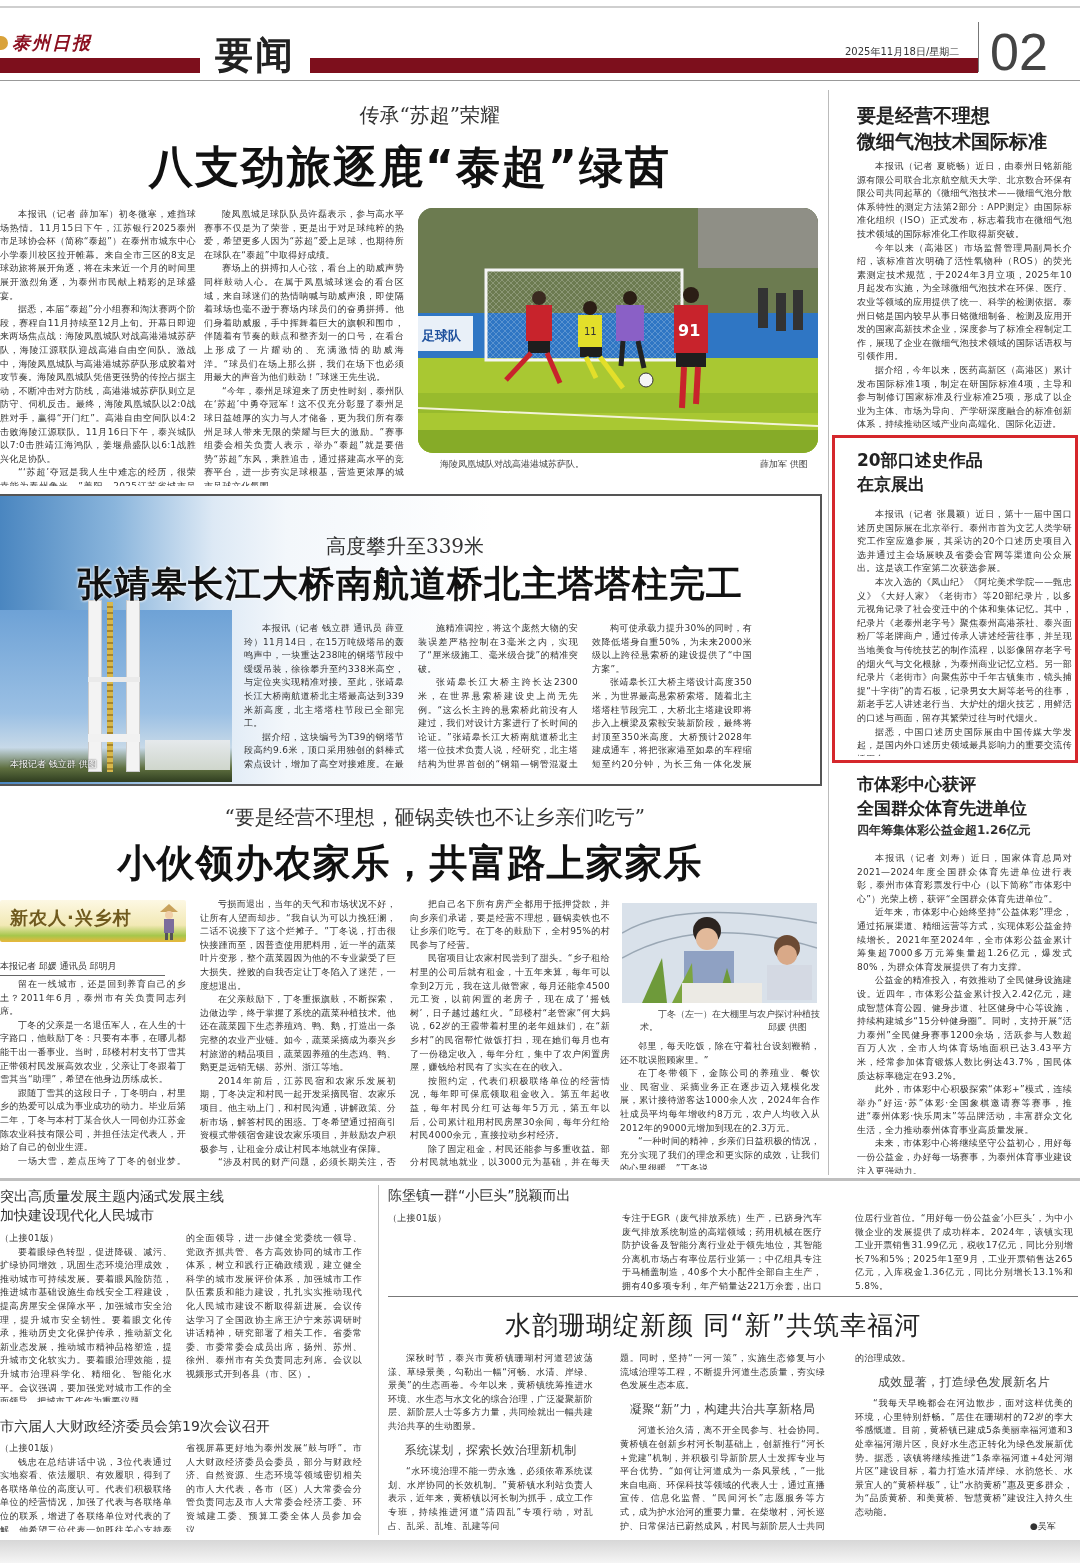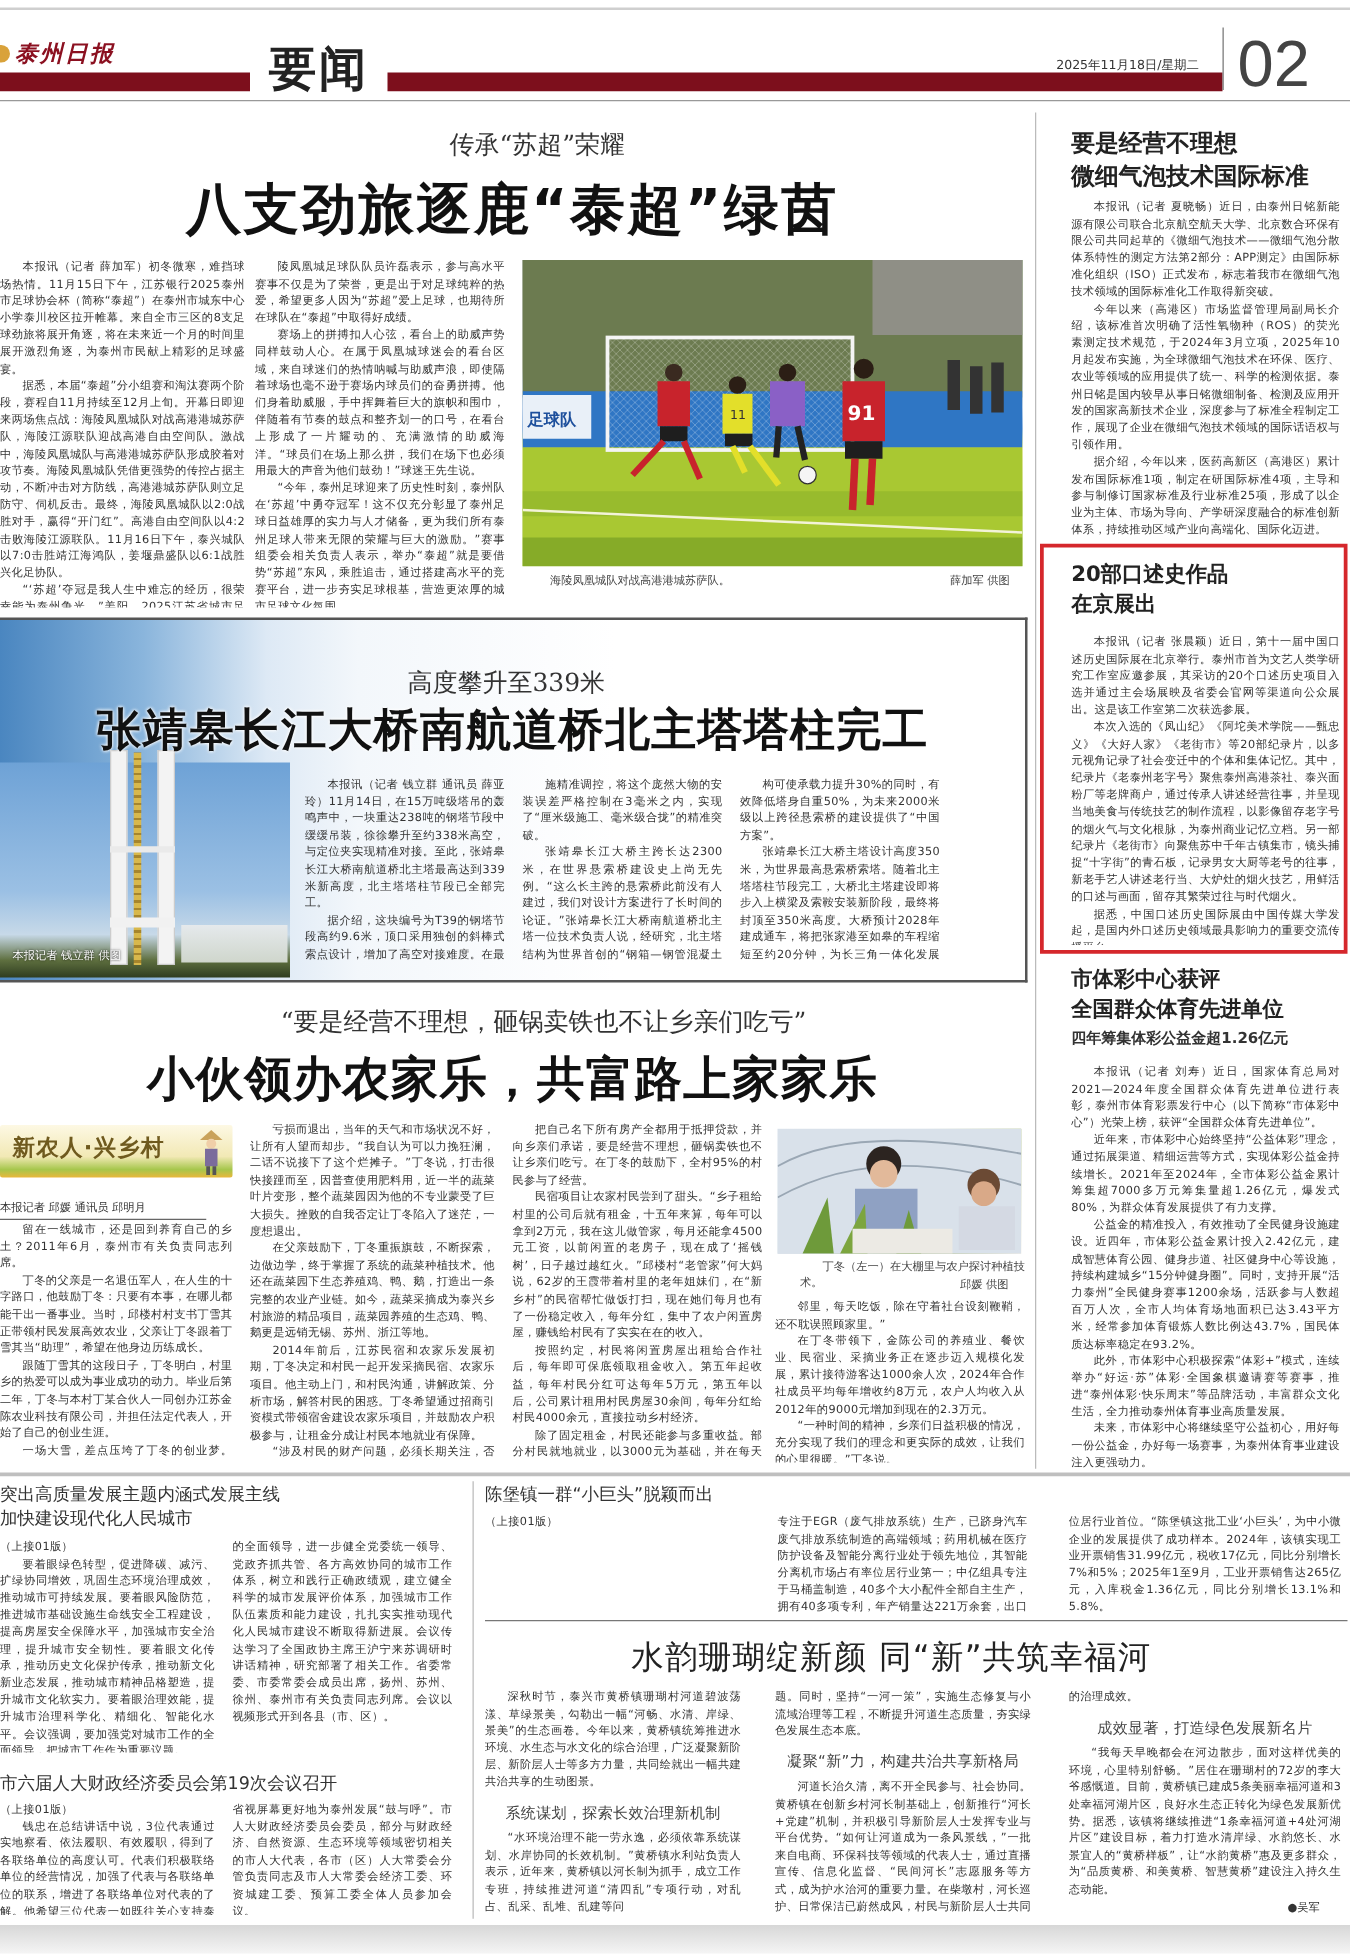--- a/index.html
+++ b/index.html
@@ -21,21 +21,21 @@
   .page-num { left: 990px; top: 22px; font-size: 52px; color: #444; font-family: "Liberation Sans", sans-serif; font-weight: 300; }
   .mast-bottom { left: 0; top: 80px; width: 1080px; height: 1px; background: #999; }
 
   
   .col-text { font-size: 9px; line-height: 13.6px; color: #333; text-align: justify; overflow: hidden; letter-spacing: 0.3px; }
   .col-text p { text-indent: 2em; }
 
   
   .kicker1 { left: 310px; top: 102px; width: 190px; text-align: right; font-size: 20px; color: #333; }
   .headline1 { left: 110px; top: 138px; width: 600px; text-align: center; font-size: 44px; font-weight: bold; letter-spacing: 2px; color: #111; }
-  .photo1 { left: 418px; top: 208px; width: 400px; height: 245px; overflow: hidden; background: linear-gradient(180deg, #5a6b48 0%, #6f7d56 35%, #8fb2d8 48%, #3a7fc9 55%, #c9d24a 62%, #a6c42d 80%, #8db32a 100%); }
+  .photo1 { left: 418px; top: 208px; width: 400px; height: 245px; overflow: hidden; background: linear-gradient(180deg, #5a6b48 0%, #6f7d56 35%, #8fb2d8 48%, #3a7fc9 55%, #c9d24a 62%, #a6c42d 80%, #8db32a 100%); border-radius: 15px; }
   .caption1 { left: 440px; top: 458px; font-size: 9px; color: #444; }
   .credit1 { left: 760px; top: 458px; font-size: 9px; color: #444; }
 
   
   .bridge-box { left: 0; top: 494px; width: 822px; height: 292px; border: 2px solid #555; border-left: none; background: linear-gradient(90deg, #4a86c0 0%, #8ab5dc 14%, #dde9f5 26%, #f3f7fb 35%, #ffffff 60%); overflow: hidden; }
   .bridge-kicker { left: 305px; top: 533px; width: 200px; text-align: center; font-size: 20px; color: #333; }
   .bridge-headline { left: 10px; top: 560px; width: 800px; text-align: center; font-size: 36px; font-weight: bold; color: #111; letter-spacing: 1px; text-shadow: 0 0 3px #fff, 0 0 3px #fff; }
   .bridge-photo { left: 0; top: 610px; width: 232px; height: 172px; background: linear-gradient(180deg, #6ea2d6 0%, #9bc0e4 60%, #c7d9e8 80%, #5e6f3f 92%, #2f3d20 100%); }
   .tower { position: absolute; bottom: 10px; width: 14px; background: #f3f3f3; border: 1px solid #ccc; }
   .crane { position: absolute; left: 107px; bottom: 10px; width: 6px; height: 170px; background: repeating-linear-gradient(180deg, #d8b84c 0 4px, #a6852c 4px 6px); }
@@ -207,21 +207,21 @@
 </div>
 <div class="abs col-text" style="left:200px;top:898px;width:196px;height:272px;">
   <p>亏损而退出，当年的天气和市场状况不好，让所有人望而却步。“我自认为可以力挽狂澜，二话不说接下了这个烂摊子。”丁冬说，打击很快接踵而至，因普查使用肥料用，近一半的蔬菜叶片变形，整个蔬菜园因为他的不专业蒙受了巨大损失。挫败的自我否定让丁冬陷入了迷茫，一度想退出。</p>
   <p>在父亲鼓励下，丁冬重振旗鼓，不断探索，边做边学，终于掌握了系统的蔬菜种植技术。他还在蔬菜园下生态养殖鸡、鸭、鹅，打造出一条完整的农业产业链。如今，蔬菜采摘成为泰兴乡村旅游的精品项目，蔬菜园养殖的生态鸡、鸭、鹅更是远销无锡、苏州、浙江等地。</p>
   <p>2014年前后，江苏民宿和农家乐发展初期，丁冬决定和村民一起开发采摘民宿、农家乐项目。他主动上门，和村民沟通，讲解政策、分析市场，解答村民的困惑。丁冬希望通过招商引资模式带领宿舍建设农家乐项目，并鼓励农户积极参与，让租金分成让村民本地就业有保障。</p>
   <p>“涉及村民的财产问题，必须长期关注，否则很可能导致村民顾虑。”丁冬说，他带头</p>
 </div>
 <div class="abs col-text" style="left:410px;top:898px;width:200px;height:272px;">
   <p>把自己名下所有房产全都用于抵押贷款，并向乡亲们承诺，要是经营不理想，砸锅卖铁也不让乡亲们吃亏。在丁冬的鼓励下，全村95%的村民参与了经营。</p>
   <p>民宿项目让农家村民尝到了甜头。“乡子租给村里的公司后就有租金，十五年来算，每年可以拿到2万元，我在这儿做管家，每月还能拿4500元工资，以前闲置的老房子，现在成了‘摇钱树’，日子越过越红火。”邱楼村“老管家”何大妈说，62岁的王霞带着村里的老年姐妹们，在“新乡村”的民宿帮忙做饭打扫，现在她们每月也有了一份稳定收入，每年分红，集中了农户闲置房屋，赚钱给村民有了实实在在的收入。</p>
-  <p>按照约定，村民将闲置房屋出租给合作社后，每年即可保底领取租金收入。第五年起收益，每年村民分红可达每年5万元，第五年以后，公司累计租用村民房屋30余间，每年分红给村民4000余元，直接拉动乡村经济。</p>
+  <p>按照约定，代表们积极联络单位的经营情况，每年即可保底领取租金收入。第五年起收益，每年村民分红可达每年5万元，第五年以后，公司累计租用村民房屋30余间，每年分红给村民4000余元，直接拉动乡村经济。</p>
   <p>除了固定租金，村民还能参与多重收益。部分村民就地就业，以3000元为基础，并在每天3500至4000元之间。69岁的老丁冬在农家乐中负责厨房管理和保洁，“不仅赚了钱，还每日有了好的生活。”</p>
 </div>
 
 <div class="abs photo3">
   <svg width="195" height="100" viewBox="0 0 195 100">
     <rect width="195" height="100" fill="#d9e1ea"></rect>
     <path d="M0 30 Q60 -5 195 20" stroke="#9aa7b4" stroke-width="1.5" fill="none"></path>
     <path d="M0 55 Q80 10 195 45" stroke="#9aa7b4" stroke-width="1.5" fill="none"></path>
     <circle cx="85" cy="28" r="14" fill="#2c2420"></circle>
     <circle cx="85" cy="36" r="11" fill="#e2b99a"></circle>
@@ -304,21 +304,21 @@
 </div>
 
 <div class="abs b-head3">陈堡镇一群“小巨头”脱颖而出</div>
 <div class="abs col-text" style="left:388px;top:1212px;width:200px;height:80px;">
   <div>（上接01版）</div>
 </div>
 <div class="abs col-text" style="left:622px;top:1212px;width:200px;height:80px;">
   <p style="text-indent:0">专注于EGR（废气排放系统）生产，已跻身汽车废气排放系统制造的高端领域；药用机械在医疗防护设备及智能分离行业处于领先地位，其智能分离机市场占有率位居行业第一；中亿组具专注于马桶盖制造，40多个大小配件全部自主生产，拥有40多项专利，年产销量达221万余套，出口量</p>
 </div>
 <div class="abs col-text" style="left:855px;top:1212px;width:218px;height:80px;">
-  <p style="text-indent:0">位居行业首位。“陈堡镇这批工业‘小巨头’，为中小微企业的发展提供了成功样本。2024年，该镇实现工业开票销售31.99亿元，税收17亿元，同比分别增长7%和5%；2025年1至9月，工业开票销售达265亿元，入库税金1.36亿元，同比分别增长13.1%和5.8%。</p>
+  <p style="text-indent:0">位居行业首位。“用好每一份公益金‘小巨头’，为中小微企业的发展提供了成功样本。2024年，该镇实现工业开票销售31.99亿元，税收17亿元，同比分别增长7%和5%；2025年1至9月，工业开票销售达265亿元，入库税金1.36亿元，同比分别增长13.1%和5.8%。</p>
 </div>
 <div class="abs hline" style="left:388px;top:1296px;width:690px;background:#777;"></div>
 
 <div class="abs b-head4">水韵珊瑚绽新颜 同“新”共筑幸福河</div>
 <div class="abs col-text" style="left:388px;top:1352px;width:205px;height:180px;">
   <p>深秋时节，泰兴市黄桥镇珊瑚村河道碧波荡漾、草绿景美，勾勒出一幅“河畅、水清、岸绿、景美”的生态画卷。今年以来，黄桥镇统筹推进水环境、水生态与水文化的综合治理，广泛凝聚新阶层、新阶层人士等多方力量，共同绘就出一幅共建共治共享的生动图景。</p>
   <div class="sub-head" style="margin:10px 0 8px;">系统谋划，探索长效治理新机制</div>
   <p>“水环境治理不能一劳永逸，必须依靠系统谋划、水岸协同的长效机制。”黄桥镇水利站负责人表示，近年来，黄桥镇以河长制为抓手，成立工作专班，持续推进河道“清四乱”专项行动，对乱占、乱采、乱堆、乱建等问</p>
 </div>
 <div class="abs col-text" style="left:620px;top:1352px;width:205px;height:180px;">

